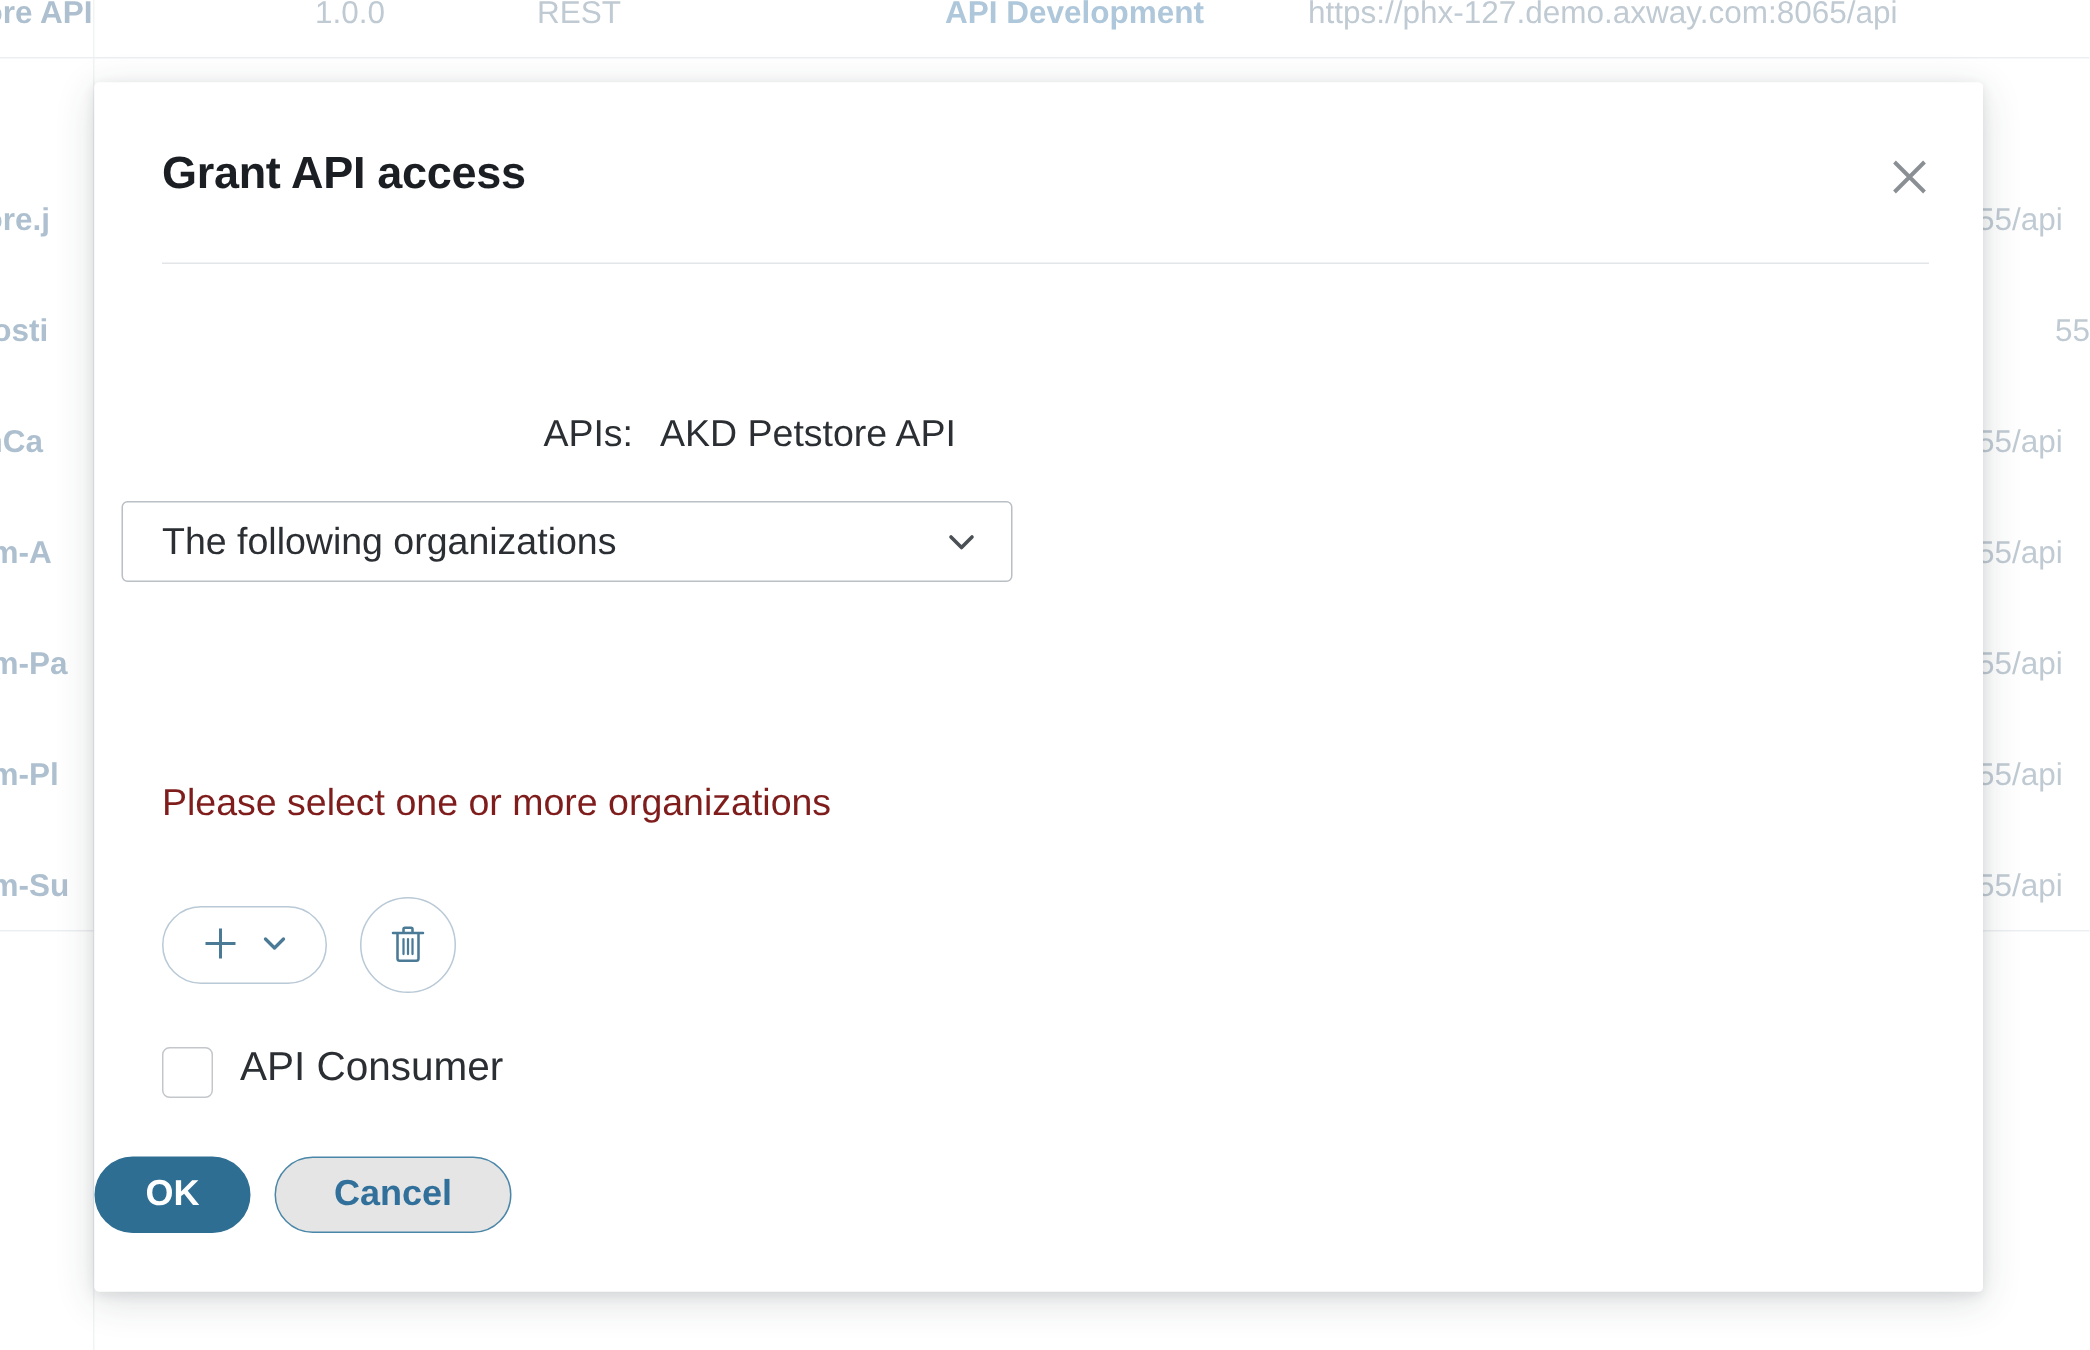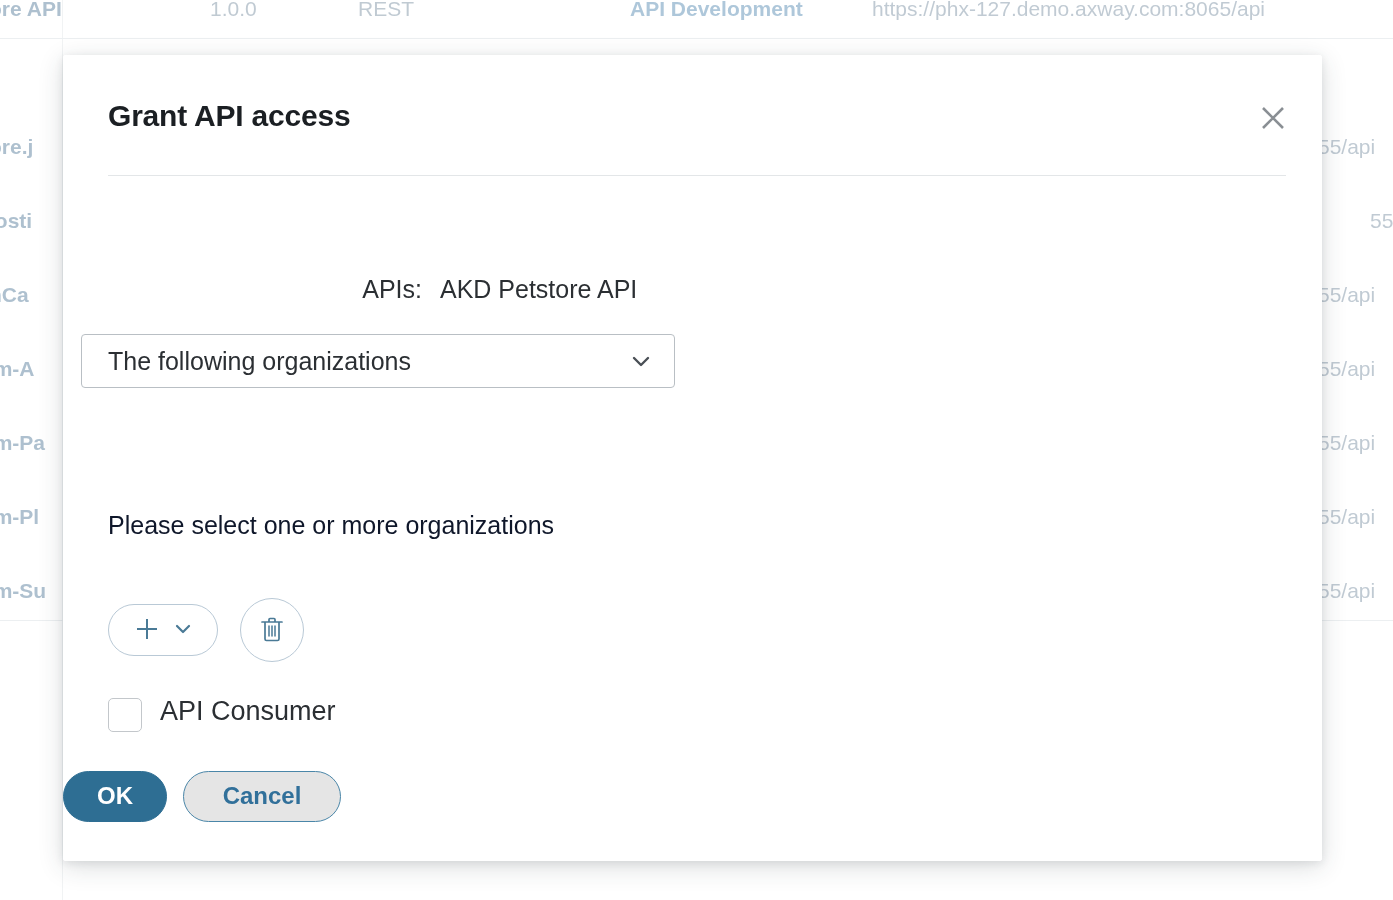--- a/index.html
+++ b/index.html
@@ -186,23 +186,23 @@
     height: 26px;
     display: flex;
     align-items: center;
     justify-content: center;
     flex-shrink: 0;
   }
 
   .hint-text {
     position: absolute;
     left: 45px;
-    top: 337px;
+    top: 347px;
     font-size: 25px;
-    color: #0f172a;
+    color: #7f1d1d;
     line-height: 1;
   }
 
   
   .action-row {
     position: absolute;
     left: 45px;
     top: 422px;
     display: flex;
     align-items: center;

